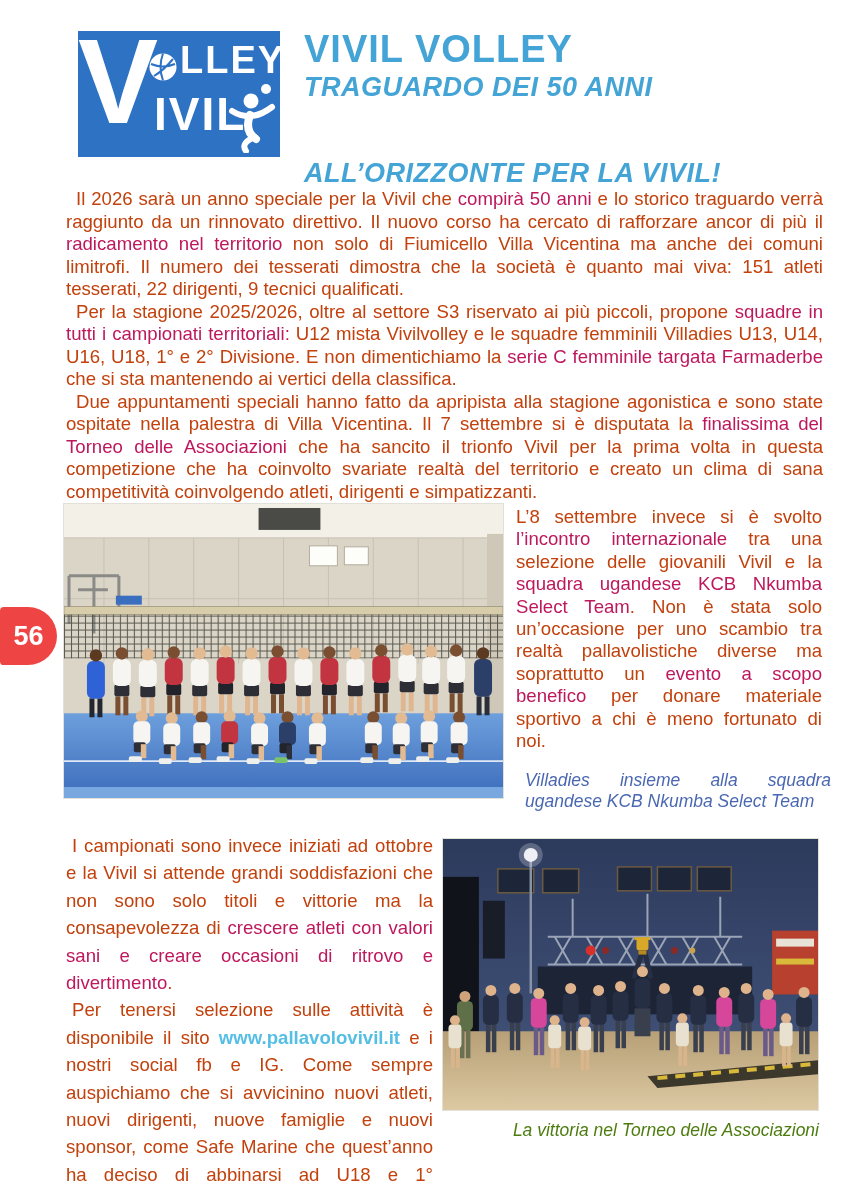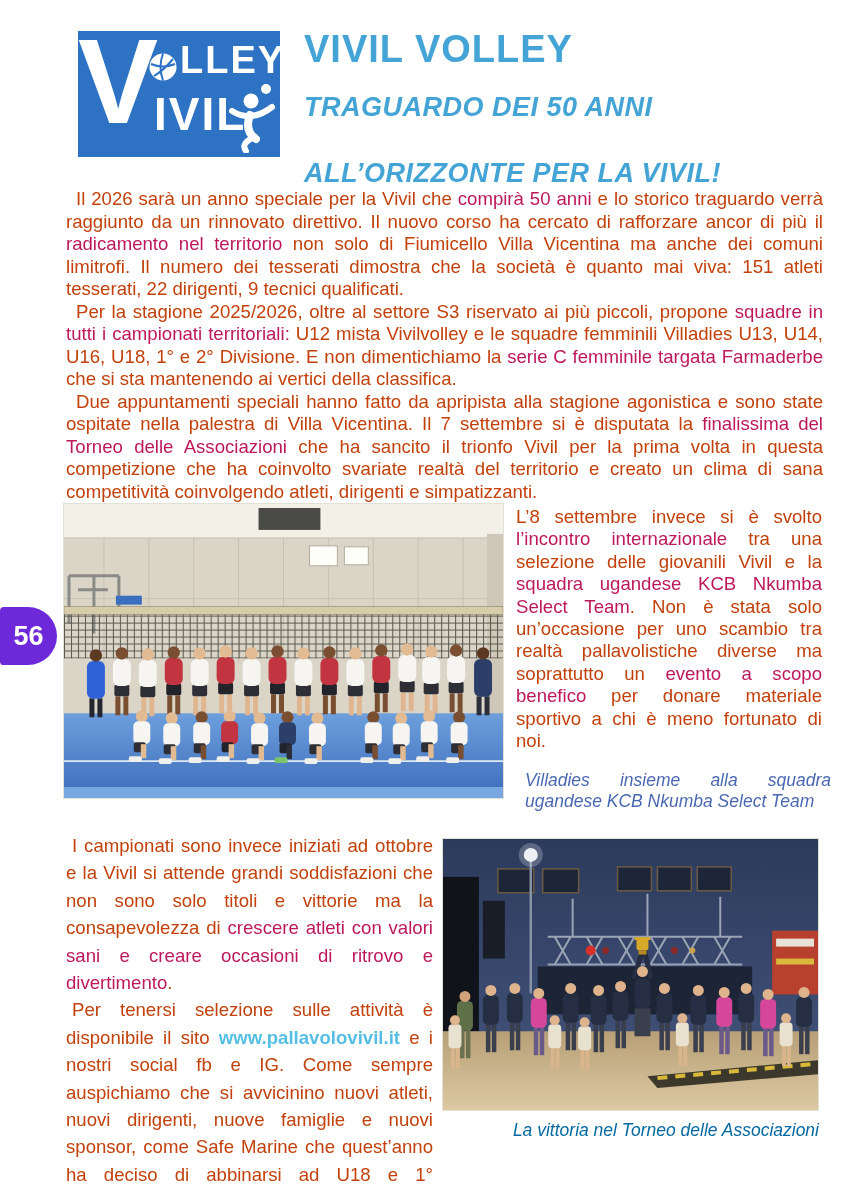--- a/index.html
+++ b/index.html
@@ -10,36 +10,36 @@
   
   .logo{position:absolute; left:78px; top:31px; width:202px; height:126px; background:#2e72c4;}
   .logo-bigv{position:absolute; left:0px; top:-10px; font-size:120px; font-weight:700; color:#ffffff; line-height:1;}
   .logo-w1{position:absolute; left:70px; top:8px; display:flex; align-items:flex-end; color:#ffffff; font-weight:700; font-size:38px; letter-spacing:2px;}
   .logo-w1 svg{margin-right:2px;}
   .logo-w2{position:absolute; left:76px; top:56px; color:#ffffff; font-weight:700; font-size:46px; letter-spacing:2px;}
   .logo-player{position:absolute; right:2px; bottom:4px;}
   
   .title{position:absolute; left:304px; top:28px; margin:0; font-size:38px; font-weight:700; color:#44a4d6; letter-spacing:1px;}
   .subtitle{position:absolute; left:304px; font-size:27px; font-weight:700; font-style:italic; color:#44a4d6; letter-spacing:.5px;}
-  .subtitle.s1{top:92px;}
+  .subtitle.s1{top:72px;}
   .subtitle.s2{top:121px;margin-top:37px;}
   
   .intro{position:absolute; left:66px; top:188px; width:757px; font-size:18.6px; line-height:22.5px; text-align:justify;}
   .intro p{margin:0; text-indent:10px;}
   .rightcol{position:absolute; left:516px; top:506px; width:306px; font-size:18.6px; line-height:22.4px; text-align:justify;}
   .rightcol p{margin:0;}
   .caption1{position:absolute; left:516px; top:761px; width:306px; font-size:17.5px; line-height:21px; font-style:italic; color:#4a68b2; text-align:justify; margin:9px;}
   .bottomleft{position:absolute; left:66px; top:832px; width:367px; font-size:18.6px; line-height:27.4px; text-align:justify;}
   .bottomleft p{margin:0; text-indent:6px;}
-  .caption2{position:absolute; left:442px; top:1120px; width:377px; text-align:right; font-size:17.5px; font-style:italic; color:#0369a1; margin:0;}
+  .caption2{position:absolute; left:442px; top:1120px; width:377px; text-align:right; font-size:17.5px; font-style:italic; color:#4d7c0f; margin:0;}
   .run-n{color:#c2410c;}
   .run-h{color:#be185d;}
   .run-l{color:#54bee4; font-weight:700; }
   
-  .badge{position:absolute; left:0; top:607px; width:57px; height:58px; background:#6d28d9;
+  .badge{position:absolute; left:0; top:607px; width:57px; height:58px; background:#ef4444;
     border-radius:4px 30px 30px 4px; display:flex; align-items:center; justify-content:center;
     color:#ffffff; font-size:27px; font-weight:700;}
   
   .photo{position:absolute; border:1px solid #e3e0d8; box-sizing:border-box;}
   .photo svg{display:block; width:100%; height:100%;}
   .photo1{left:63px; top:503px; width:441px; height:296px;}
   .photo2{left:442px; top:838px; width:377px; height:273px;}
 </style>
 </head>
 <body>

